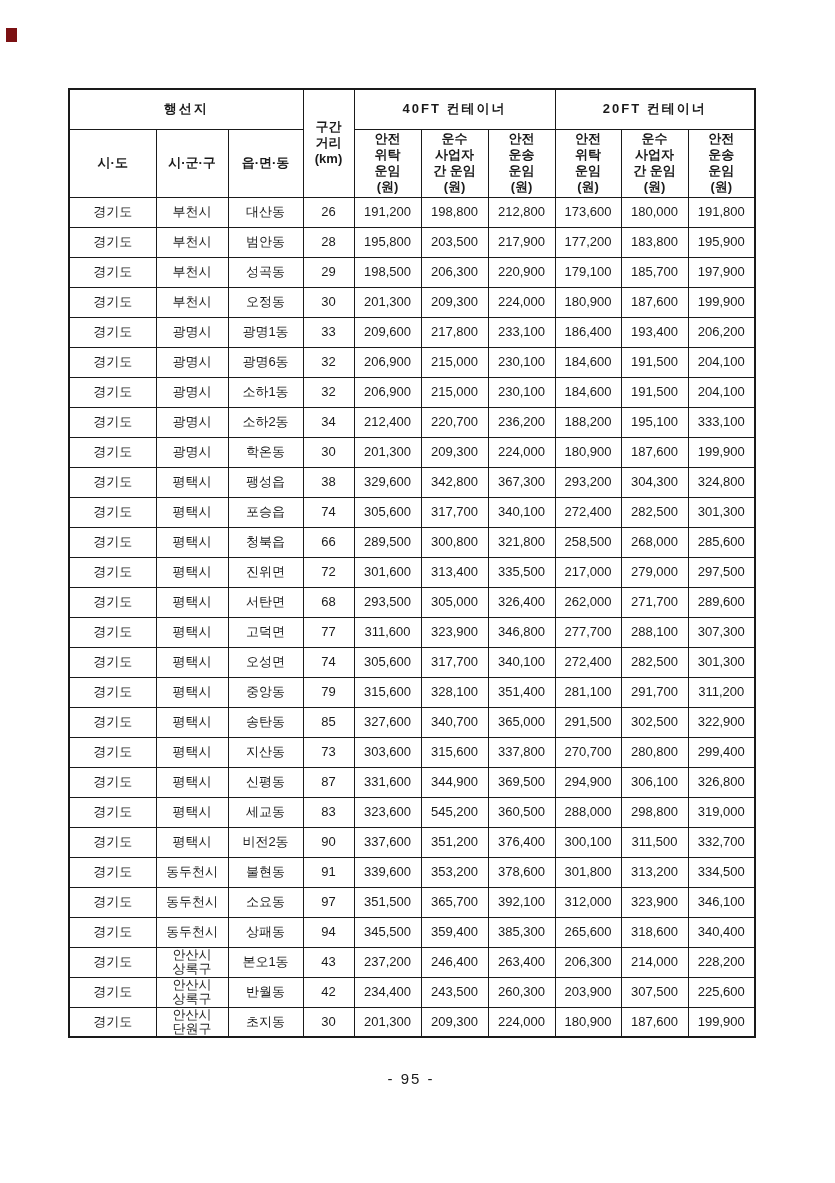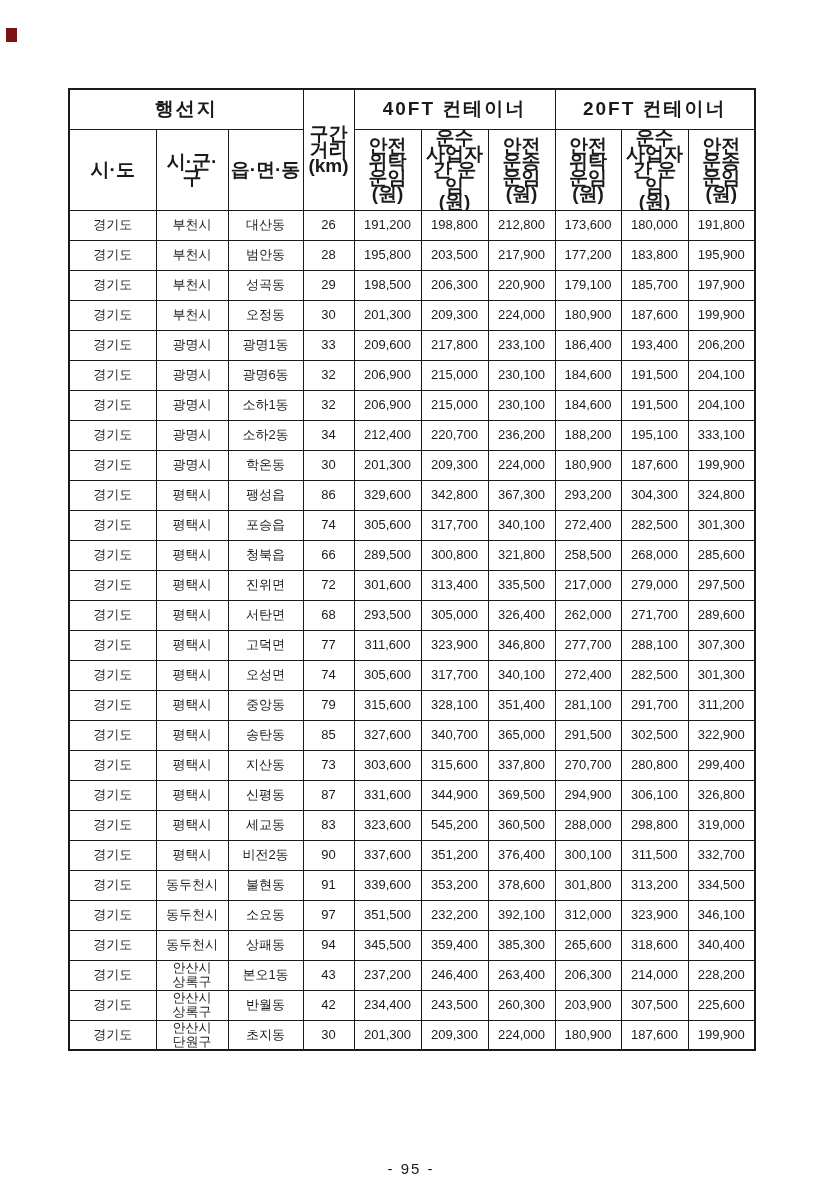--- a/index.html
+++ b/index.html
@@ -37,37 +37,37 @@
   table.fare-table td {
     border: 1px solid #1a1a1a;
     text-align: center;
     vertical-align: middle;
     padding: 0 2px;
     white-space: pre-line;
     overflow: hidden;
   }
   table.fare-table thead th {
     font-weight: 700;
-    font-size: 19px;
+    font-size: 13px;
     line-height: 16px;
   }
   tr.hdr-groups { height: 40px; }
   tr.hdr-cols   { height: 68px; }
   th.grp { letter-spacing: 2px; }
   th.dist, th.ml { line-height: 15px; }
   table.fare-table tbody tr { height: 30px; margin-left: 12px; }
   table.fare-table tbody td {
     font-size: 13px;
     line-height: 14px;
     font-weight: 400;
   }
   .footer {
     position: absolute;
     left: 68px;
-    top: 1160px;
+    top: 1070px;
     width: 686px;
     text-align: center;
     font-size: 15px;
     letter-spacing: 2px;
     color: #1a1a1a;
   }
 </style>
 </head>
 <body>
 
@@ -233,21 +233,21 @@
           <td>209,300</td>
           <td>224,000</td>
           <td>180,900</td>
           <td>187,600</td>
           <td>199,900</td>
         </tr>
         <tr>
           <td>경기도</td>
           <td>평택시</td>
           <td>팽성읍</td>
-          <td>86</td>
+          <td>38</td>
           <td>329,600</td>
           <td>342,800</td>
           <td>367,300</td>
           <td>293,200</td>
           <td>304,300</td>
           <td>324,800</td>
         </tr>
         <tr>
           <td>경기도</td>
           <td>평택시</td>
@@ -403,21 +403,21 @@
           <td>301,800</td>
           <td>313,200</td>
           <td>334,500</td>
         </tr>
         <tr>
           <td>경기도</td>
           <td>동두천시</td>
           <td>소요동</td>
           <td>97</td>
           <td>351,500</td>
-          <td>232,200</td>
+          <td>365,700</td>
           <td>392,100</td>
           <td>312,000</td>
           <td>323,900</td>
           <td>346,100</td>
         </tr>
         <tr>
           <td>경기도</td>
           <td>동두천시</td>
           <td>상패동</td>
           <td>94</td>

